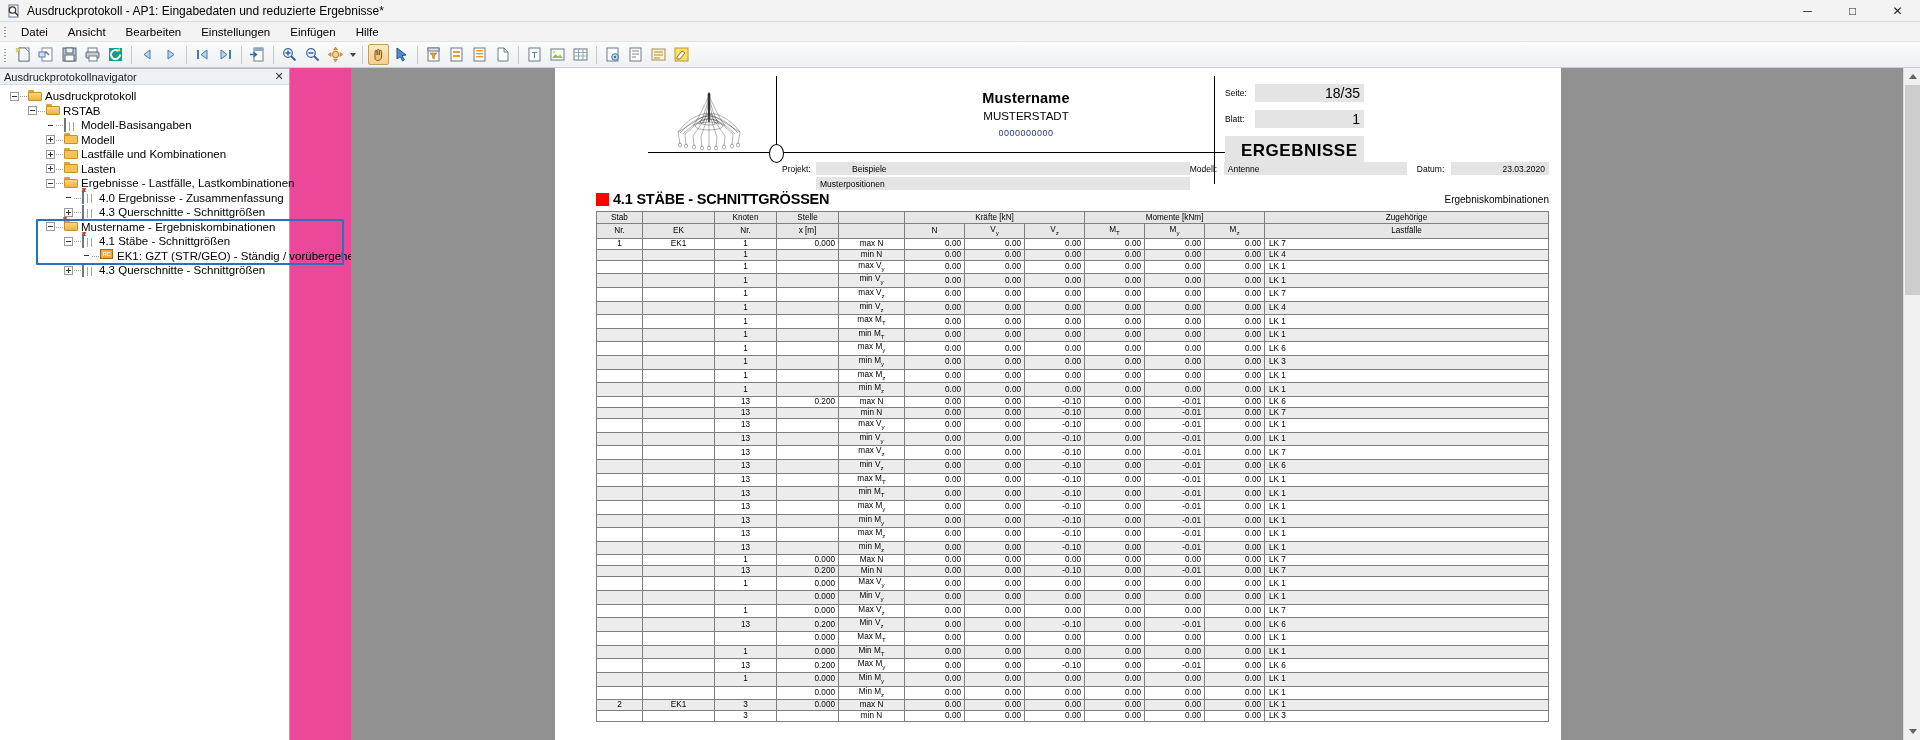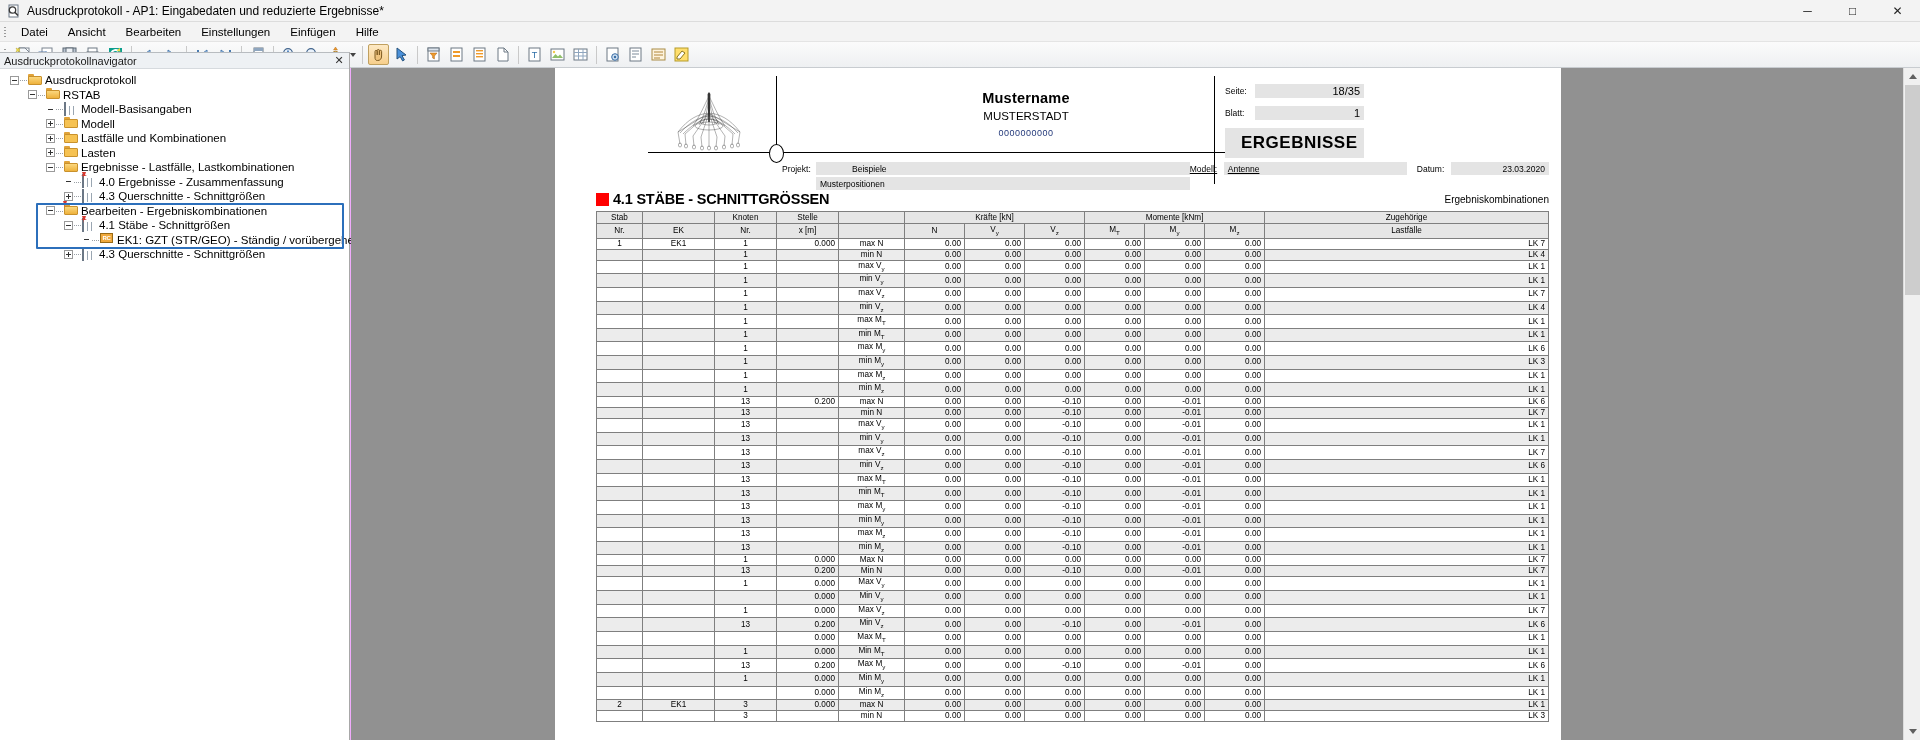--- a/index.html
+++ b/index.html
@@ -3,21 +3,21 @@
 <meta charset="utf-8">
 <style>
   * { box-sizing: border-box; }
   html, body {
     margin: 0; padding: 0;
     width: 1920px; height: 740px;
     overflow: hidden;
     font-family: "Liberation Sans", sans-serif;
     background: #f0f0f0;
   }
-  #app { position: relative; width: 1920px; height: 740px; background: #f0abfc; }
+  #app { position: relative; width: 1920px; height: 740px; background: #ec4899; }
 
   
   .titlebar {
     height: 22px; display: flex; align-items: center;
     background: #f3f3f3; border-bottom: 1px solid #dcdcdc;
     padding-left: 6px; font-size: 12px; color: #000;
   }
   .titlebar .tb-icon { width: 16px; height: 16px; margin-right: 5px; flex: 0 0 auto; position: relative; }
   .tb-icon svg { display:block; }
   .titlebar .tb-text { flex: 1 1 auto; white-space: nowrap; overflow: hidden; }
@@ -61,21 +61,21 @@
   .tbtn.active { border-color: #c0a060; background: linear-gradient(#fde9c4,#f7cf8c); }
   .tsep { width: 1px; height: 18px; background: #c9c9c9; margin: 0 4px; }
   .tdrop { width: 11px; height: 21px; display:flex; align-items:center; justify-content:center; }
   .tdrop::after {
     content:""; border-left:3px solid transparent; border-right:3px solid transparent;
     border-top:4px solid #444;
   }
 
   
   .navpanel {
-    position: absolute; left: 0; top: 52px; width: 350px; bottom: 0;
+    position: absolute; left: 0; top: 68px; width: 290px; bottom: 0;
     background: #fff; border-right: 1px solid #a8a8a8; border-top: 1px solid #b8bcc0;
   }
   .navheader {
     height: 16px; background: #eef1f4; border-bottom: 1px solid #d6dade;
     display: flex; align-items: center; padding: 0 4px;
     font-size: 11px; color: #1b1b1b;
   }
   .navheader .ttl { flex: 1 1 auto; }
   .navclose { width: 12px; height: 12px; display:flex; align-items:center; justify-content:center;
               font-size: 11px; color:#333; line-height:1; }
@@ -147,21 +147,21 @@
   .rpt-circle { position:absolute; left:173px; top:68px; width:15px; height:19px; border:1px solid #000;
                 border-radius:50%; background:#fff; }
   .rpt-logo { position:absolute; left:64px; top:16px; width:98px; height:60px; }
   .rpt-titleblock { position:absolute; left:280px; top:14px; width:300px; text-align:center; }
   .rpt-titleblock .name { font-size: 14.5px; font-weight: bold; color:#000; letter-spacing:0.2px; }
   .rpt-titleblock .city { font-size: 11.5px; color:#000; margin-top: 4px; }
   .rpt-titleblock .num { font-size: 9px; color:#23397a; margin-top: 6px; letter-spacing:0.5px; }
   .rpt-right { position:absolute; left:618px; top:0; width:150px; height:108px; border-left:1px solid #000; padding-left:10px; }
   .rpt-right .kv { display:flex; align-items:center; font-size:8.5px; margin-top:8px; }
   .rpt-right .kv .k { width:30px; color:#000; }
-  .rpt-right .kv .v { flex:1 1 auto; background:#e4e4e4; text-align:right; padding:1px 4px 1px 0; font-size:11px; }
+  .rpt-right .kv .v { flex:1 1 auto; background:#e4e4e4; text-align:right; padding:1px 4px 1px 0; font-size:14px; }
   .rpt-right .bigbox { margin-top:8px; background:#e4e4e4; text-align:center; padding:5px 16px;
                        font-size:17px; font-weight:bold; letter-spacing:0.5px; }
 
   .rpt-projrow { position:absolute; left:0; top:86px; width:100%; }
   .fieldline { display:flex; align-items:center; font-size:8.5px; margin-bottom:2px; }
   .fieldline .lbl { width:34px; text-align:left; color:#000; padding-right:3px; }
   .fieldline .val { background:#e4e4e4; padding:1.5px 4px; font-size:8.5px; color:#000; }
 
   
   .sect {
@@ -170,21 +170,21 @@
   .sect .redbox { width:13px; height:13px; background:#ff0000; margin-right:4px; }
   .sect .sttl { font-size:14.5px; font-weight:bold; color:#000; letter-spacing:-0.2px; }
   .sect .right { margin-left:auto; font-size:10px; color:#000; }
 
   
   table.res { border-collapse: collapse; width: 100%; font-size: 8.2px; color:#000; table-layout: fixed; border-radius: 12px; }
   table.res th, table.res td { border: 1px solid #7f7f7f; padding: 0; height: 10px; line-height: 10px; }
   table.res th { background:#e6e6e6; font-weight:normal; text-align:center; height:11px; line-height:11px; }
   table.res td { text-align: right; padding-right: 3px; }
   table.res td.c { text-align:center; padding-right:0; }
-  table.res td.l { text-align:right; padding-left:4px; }
+  table.res td.l { text-align:left; padding-left:4px; }
   table.res tr.alt td { background:#ececec; }
   .sub { font-size: 6.2px; vertical-align: sub; }
 </style>
 </head>
 <body>
 
 <div id="app">
 
   <div class="titlebar">
     <span class="tb-icon">
@@ -471,21 +471,21 @@
           <span class="ticon"><span class="grid"></span></span>
           <span class="tlabel">4.3 Querschnitte - Schnittgrößen</span>
         </div>
         <div class="trow">
           <span class="indent" style="width:46px"></span>
           <span class="tg"></span>
           <span class="tdots"></span>
           <span class="ticon"><span class="fold open"><span class="tab"></span><span class="body"></span><svg class="pin" viewBox="0 0 6 7">
                 <path d="M1 0h4l-1 3 2 1H3v3L2.4 4H0l2-1z" fill="#d6382e"></path>
               </svg></span></span>
-          <span class="tlabel">Bearbeiten - Ergebniskombinationen</span>
+          <span class="tlabel">Mustername - Ergebniskombinationen</span>
         </div>
         <div class="trow">
           <span class="indent" style="width:64px"></span>
           <span class="tg"></span>
           <span class="tdots"></span>
           <span class="ticon"><span class="grid"><svg class="pin" viewBox="0 0 6 7">
                 <path d="M1 0h4l-1 3 2 1H3v3L2.4 4H0l2-1z" fill="#d6382e"></path>
               </svg></span></span>
           <span class="tlabel">4.1 Stäbe - Schnittgrößen</span>
         </div>
@@ -569,21 +569,21 @@
               <div style="width:432px;">
                 <div class="fieldline">
                   <span class="lbl">Projekt:</span>
                   <span class="val" style="flex:1 1 auto;padding-left:36px;">Beispiele</span>
                 </div>
                 <div class="fieldline">
                   <span class="lbl"></span>
                   <span class="val" style="flex:1 1 auto;">Musterpositionen</span>
                 </div>
               </div>
-              <div style="width:230px;text-decoration:underline;">
+              <div style="width:230px;">
                 <div class="fieldline">
                   <span class="lbl">Modell:</span>
                   <span class="val" style="flex:1 1 auto;">Antenne</span>
                 </div>
               </div>
               <div style="width:150px; padding-left:10px;">
                 <div class="fieldline">
                   <span class="lbl">Datum:</span>
                   <span class="val" style="flex:1 1 auto; text-align:right;">23.03.2020</span>
                 </div>

